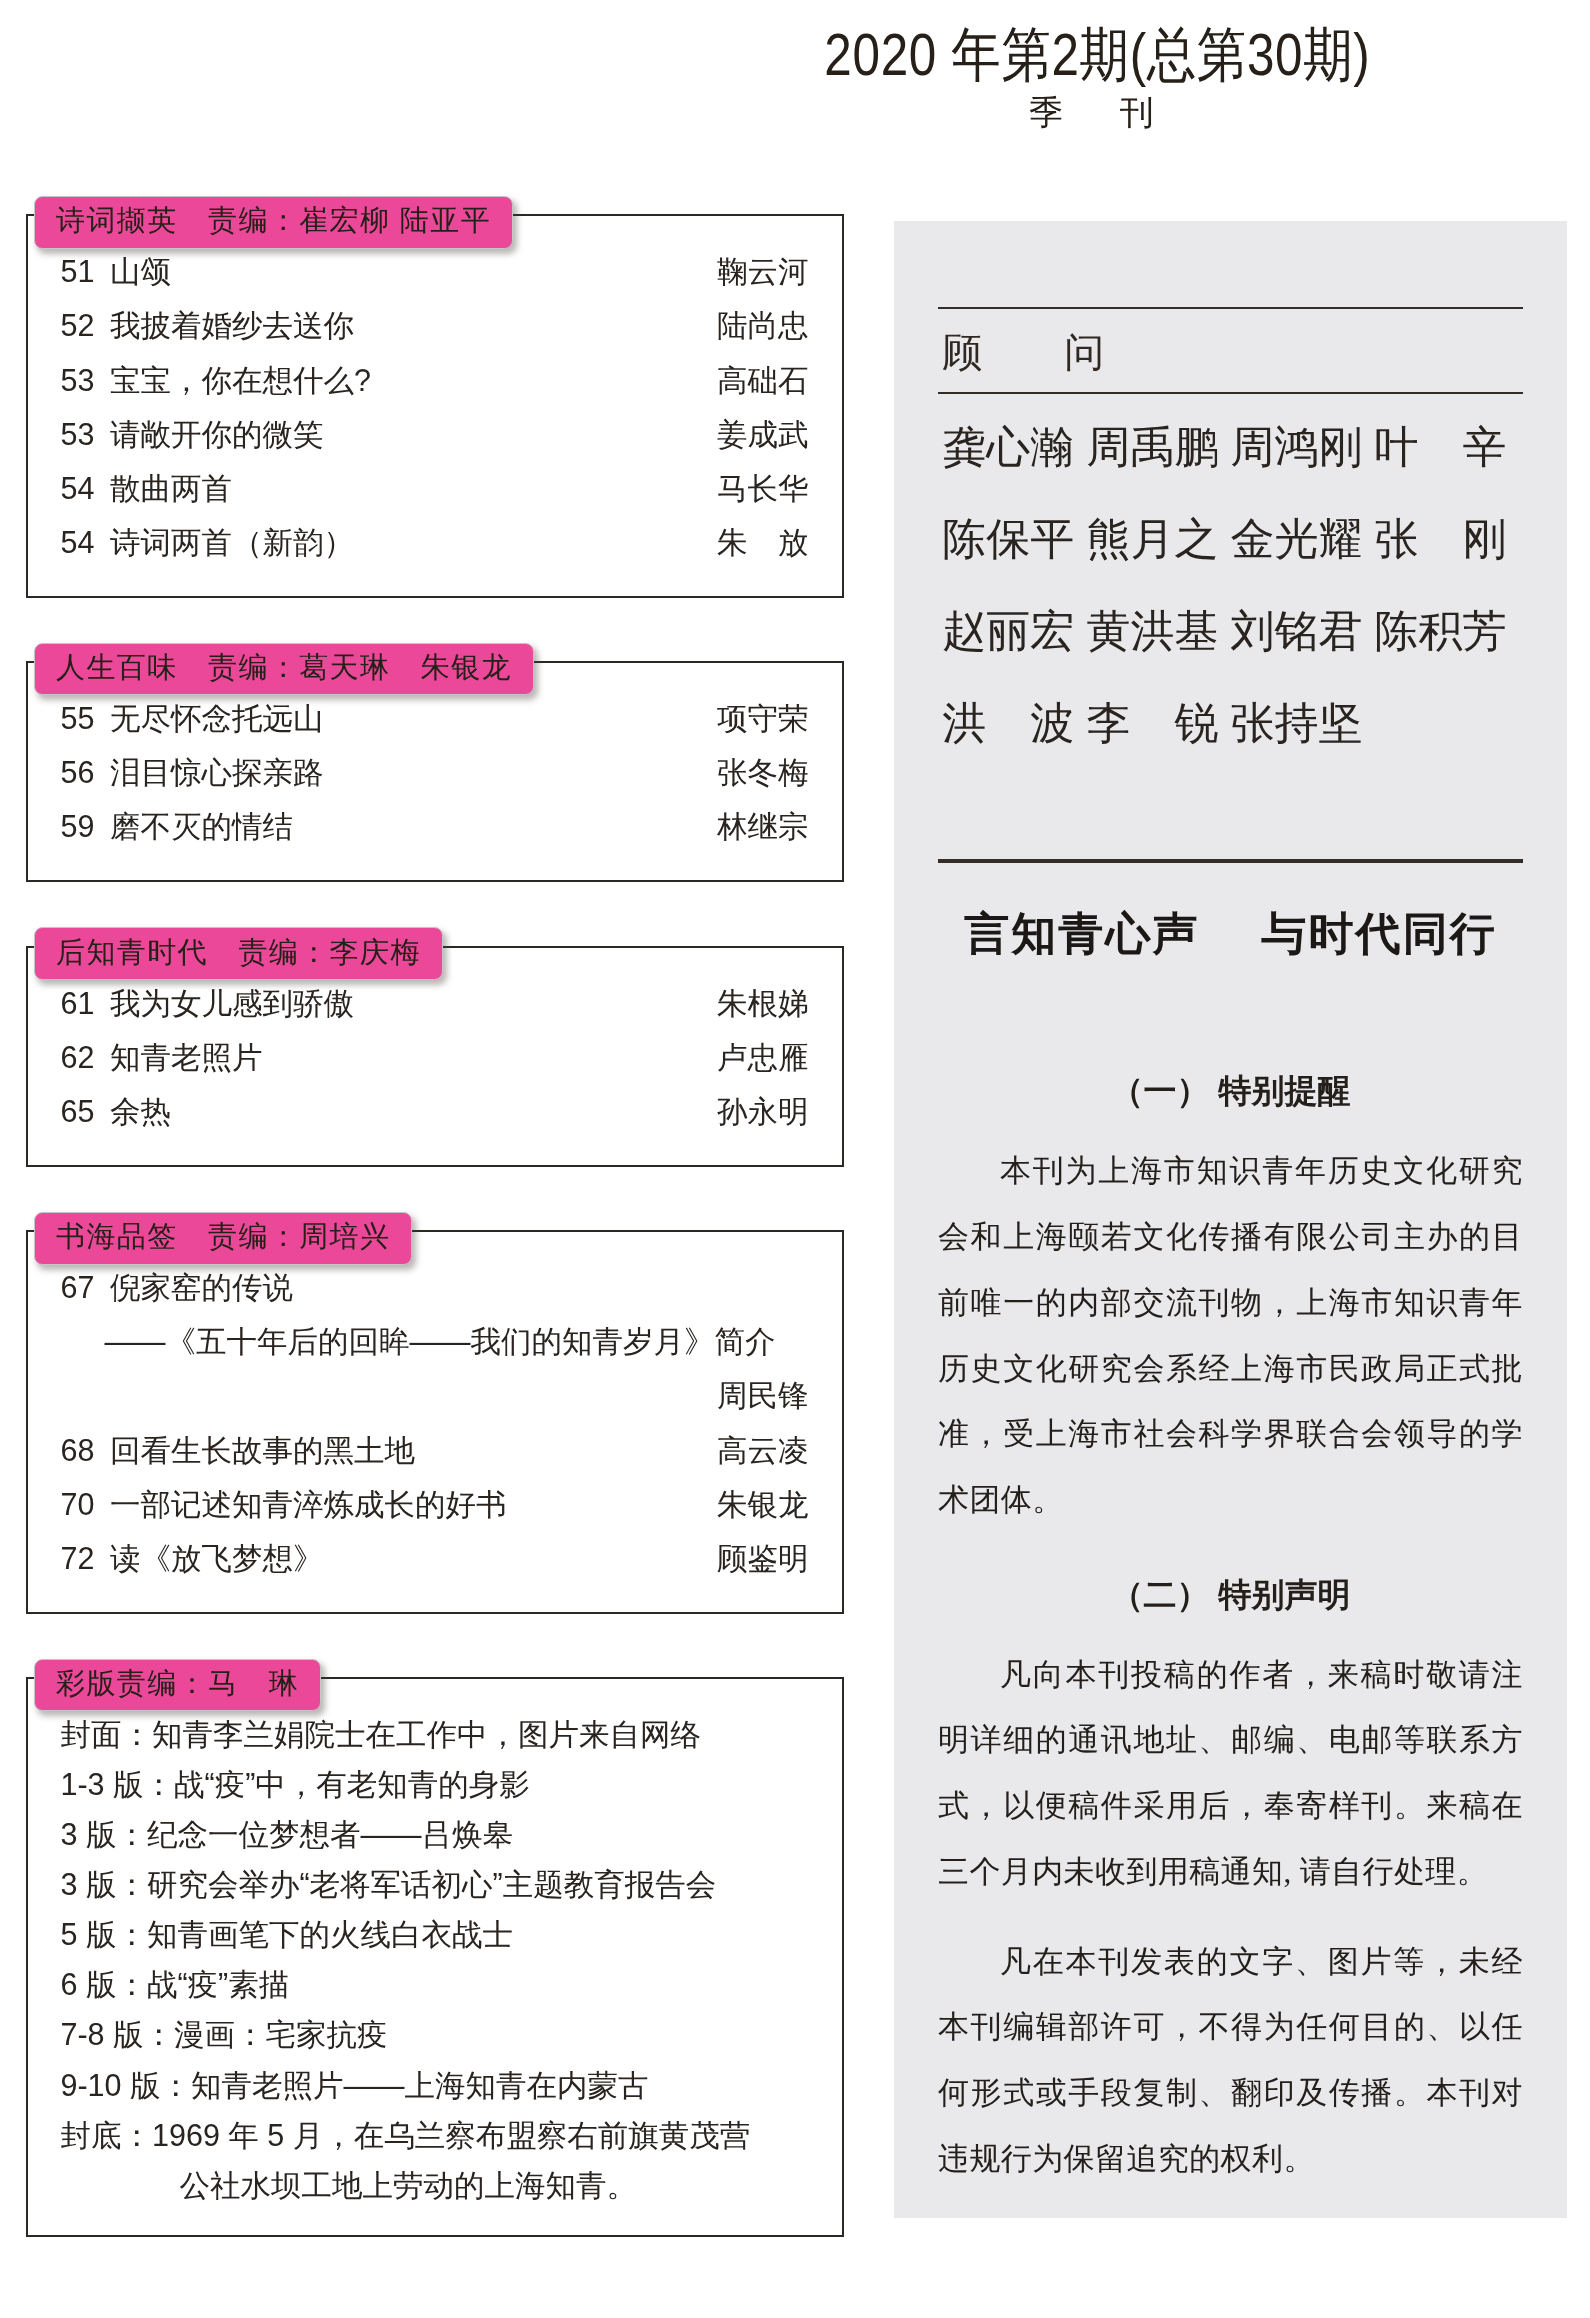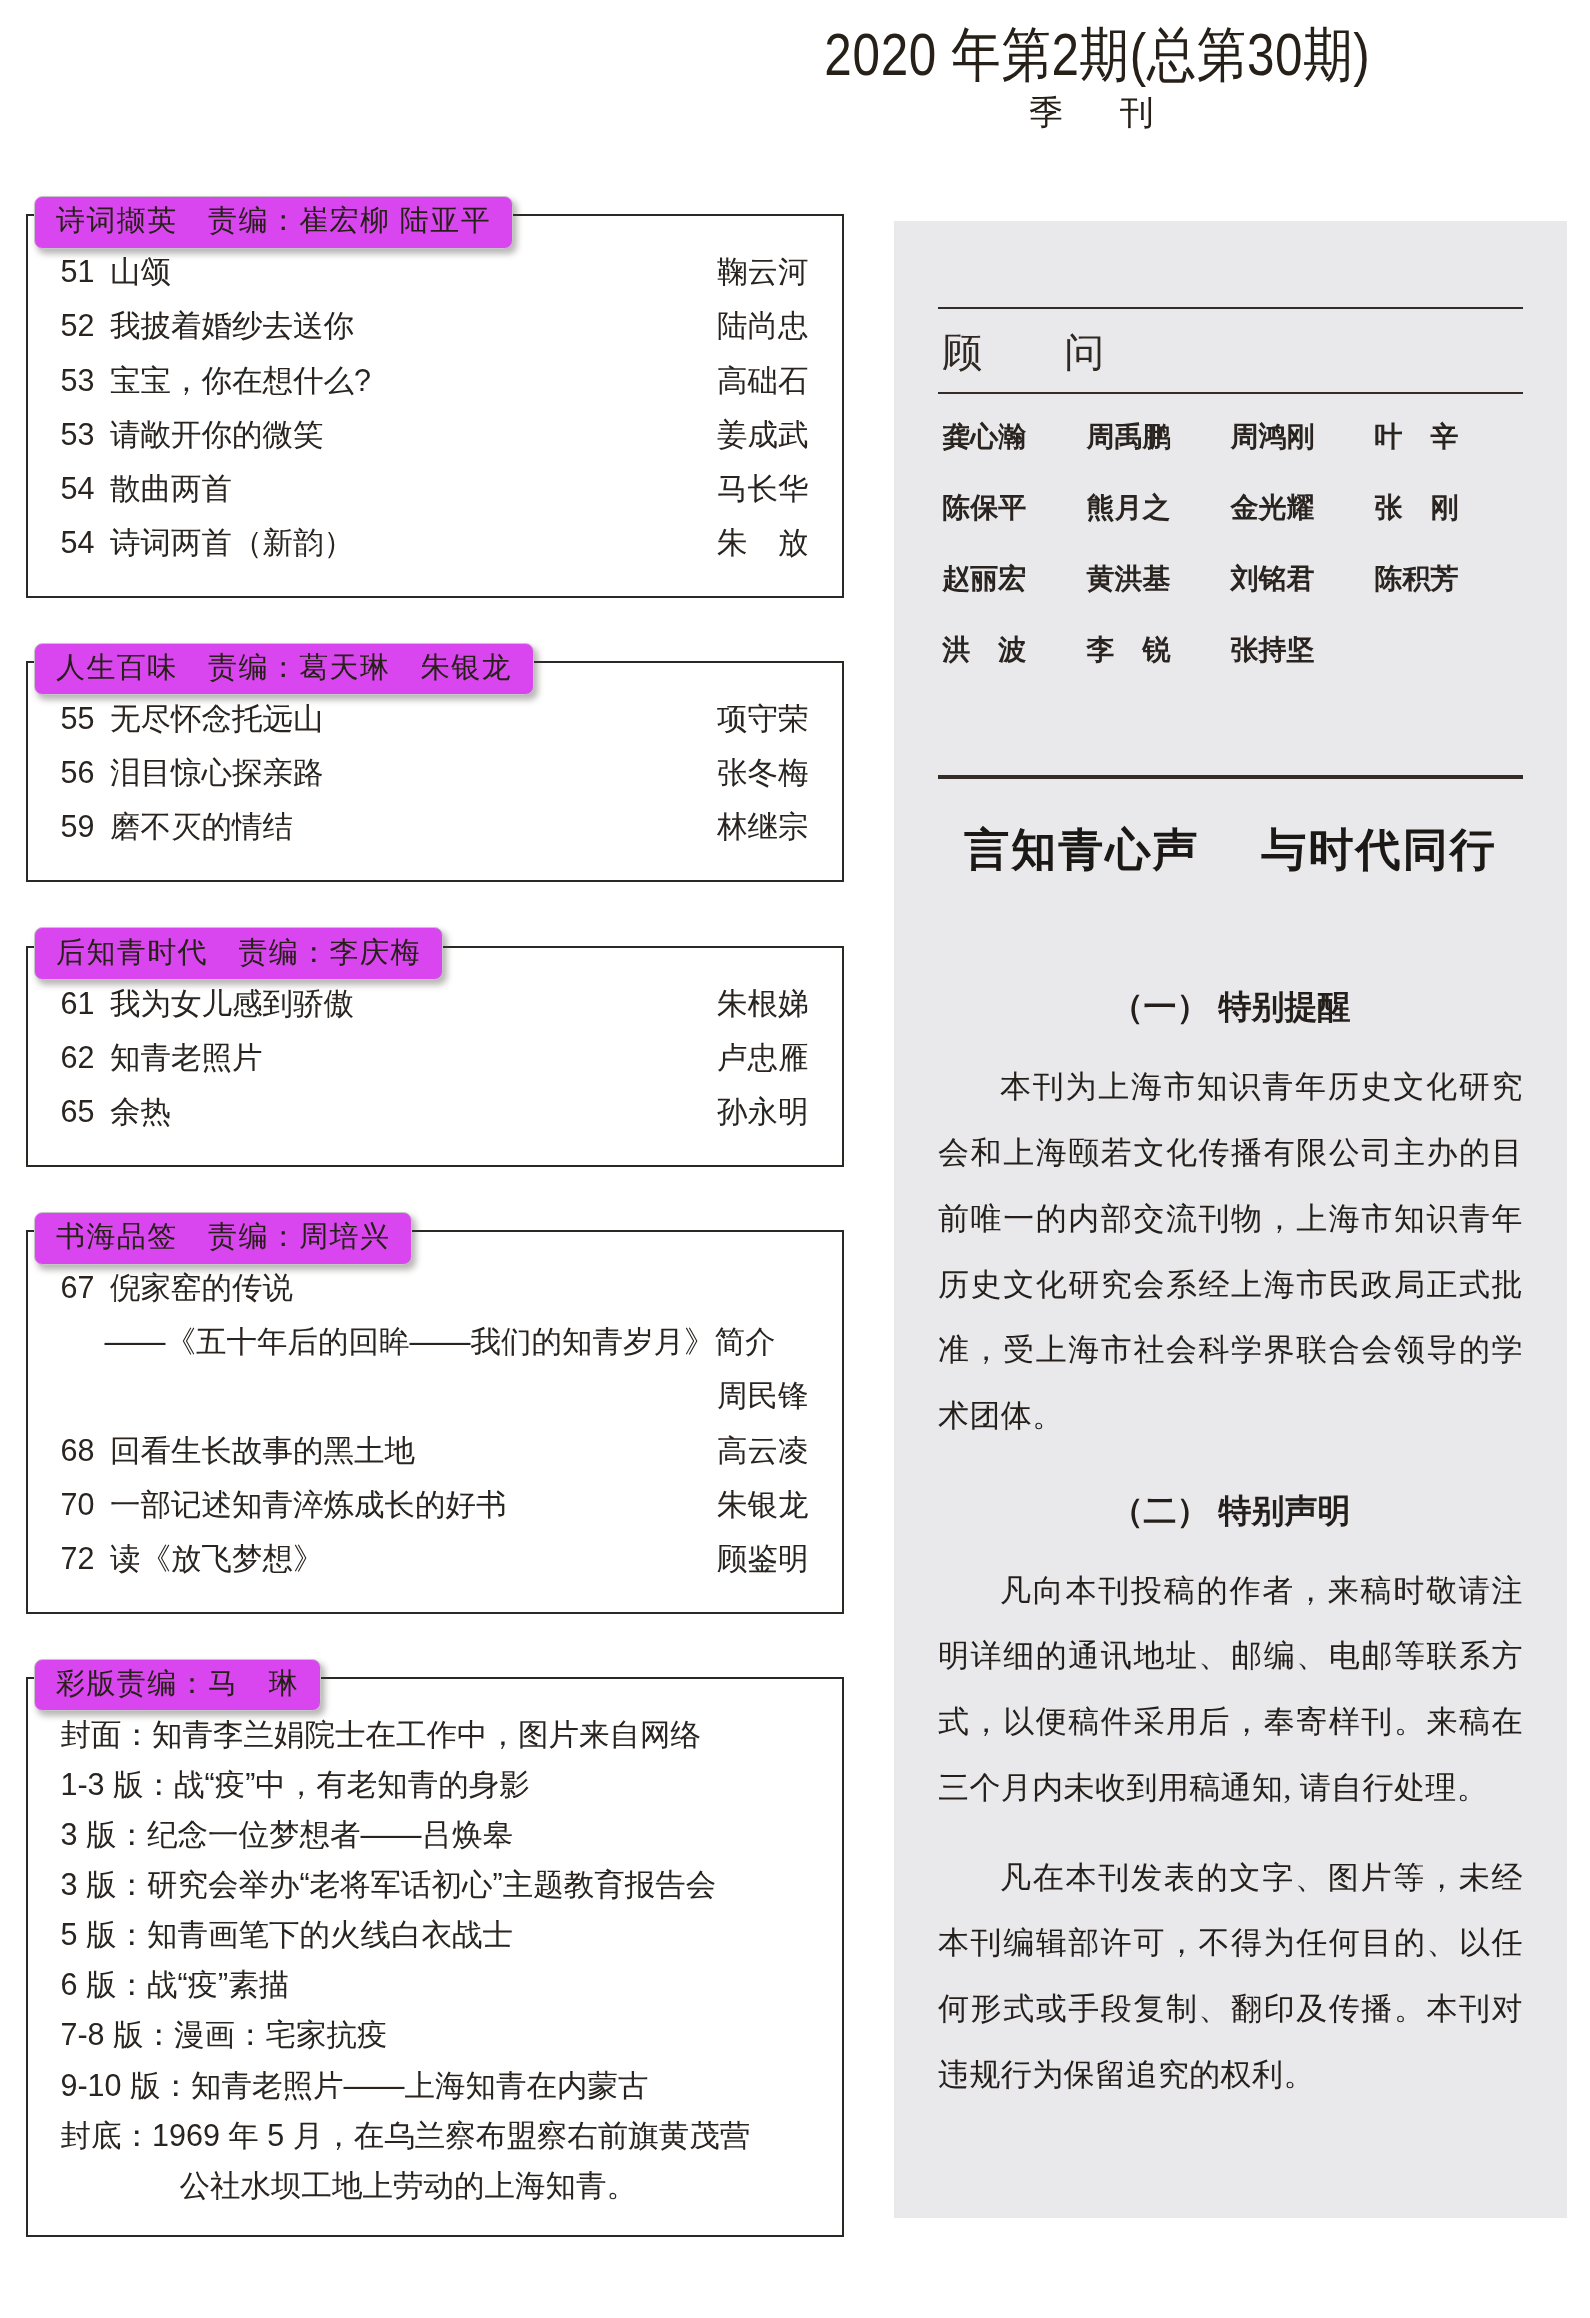--- a/index.html
+++ b/index.html
@@ -12,41 +12,41 @@
   .masthead{position:absolute;top:15.6px;left:764px;width:666px;text-align:center;}
   .issue-line{font-size:52px;font-weight:500;letter-spacing:0.7px;display:inline-block;
               transform:scale(.95,1.14);transform-origin:center top;white-space:nowrap;color:#262019;}
   .quarterly{margin-top:4px;font-size:34px;font-weight:500;letter-spacing:11.3px;color:#262019;}
   
   .left-col{position:absolute;left:25.5px;top:196px;width:818px;}
   .toc-sec{position:relative;padding-top:18.4px;margin-bottom:45px;}
   .toc-box{border:2.1px solid #2b2926;padding:38px 33px 17px 33px;background:#ffffff;}
   .badge{
     position:absolute;top:0;left:8.5px;z-index:2;
-    background:#d946ef;border:1.4px solid #c6c6c8;border-radius:8.5px;
+    background:#ec4899;border:1.4px solid #c6c6c8;border-radius:8.5px;
     padding:4.3px 21px 6.4px 21px;font-size:29px;font-weight:500;letter-spacing:1.4px;
     color:#262019;box-shadow:3.5px 4.3px 6.4px rgba(70,66,60,.38);white-space:nowrap;
   }
   .row{display:flex;align-items:flex-end;font-size:30.5px;line-height:1.15;margin-bottom:19px;color:#2a2420;}
   .row .num{margin-right:15.6px;}
   .row .a{margin-left:auto;text-align:right;white-space:pre;}
   .row.sub-row{padding-left:44px;}
   .row.author-row{justify-content:flex-end;}
   .line{font-size:30.5px;line-height:1.15;margin-bottom:15px;color:#2a2420;}
   .line.indent{padding-left:119px;}
   
   .right-panel{
     position:absolute;left:894px;top:221px;width:673px;height:1997px;
     background:#e9e9eb;box-sizing:border-box;padding:0 44px;overflow:hidden;
   }
   .rule{border-top:2.8px solid #332c27;height:0;}
   .advisors{margin-top:86px;}
   .adv-label{font-size:40px;font-weight:400;letter-spacing:21px;padding:15.6px 4.3px 12.8px;color:#2f2823;}
   .names-grid{display:grid;grid-template-columns:repeat(4,1fr);row-gap:33px;
-              margin:24px 4.3px 0;font-size:28px;font-weight:700;color:#2a2420;}
+              margin:24px 4.3px 0;font-size:44px;font-weight:400;color:#2a2420;}
   .names-grid span{white-space:pre;}
   .mission{margin-top:106px;}
   .mission-label{font-size:40px;font-weight:300;letter-spacing:5.7px;padding:14px 4.3px 12.8px;color:#2f2823;}
   .slogan{margin-top:41px;font-size:45px;font-weight:700;letter-spacing:2.1px;text-align:center;color:#1c1815;white-space:pre;}
   .notice-heading{margin:105px 0 0;text-align:center;font-size:33px;font-weight:700;color:#241f1b;}
   .notice-heading.second{margin-top:40px;}
   .notice p{
     margin:24px 0 0;font-size:31px;line-height:2.12;text-align:justify;text-indent:2em;
     font-family:"Liberation Serif",serif;color:#241f1b;letter-spacing:0.4px;
   }

